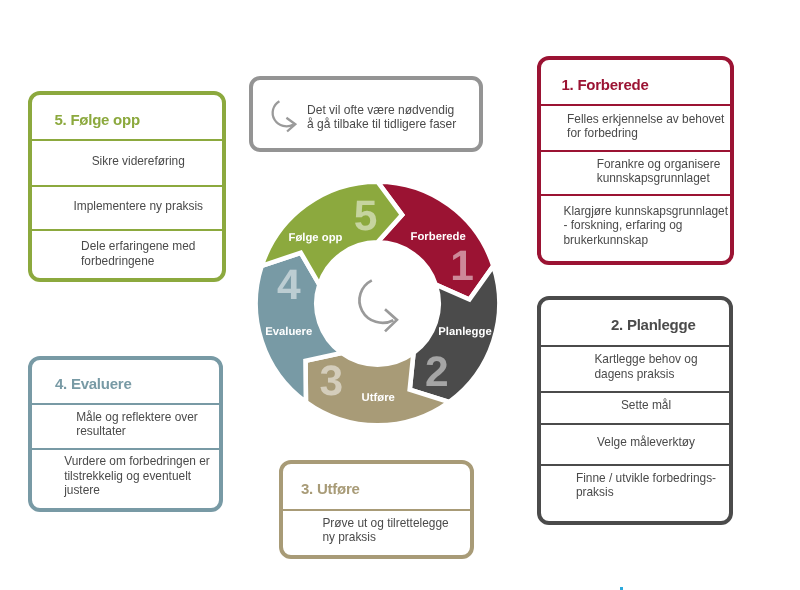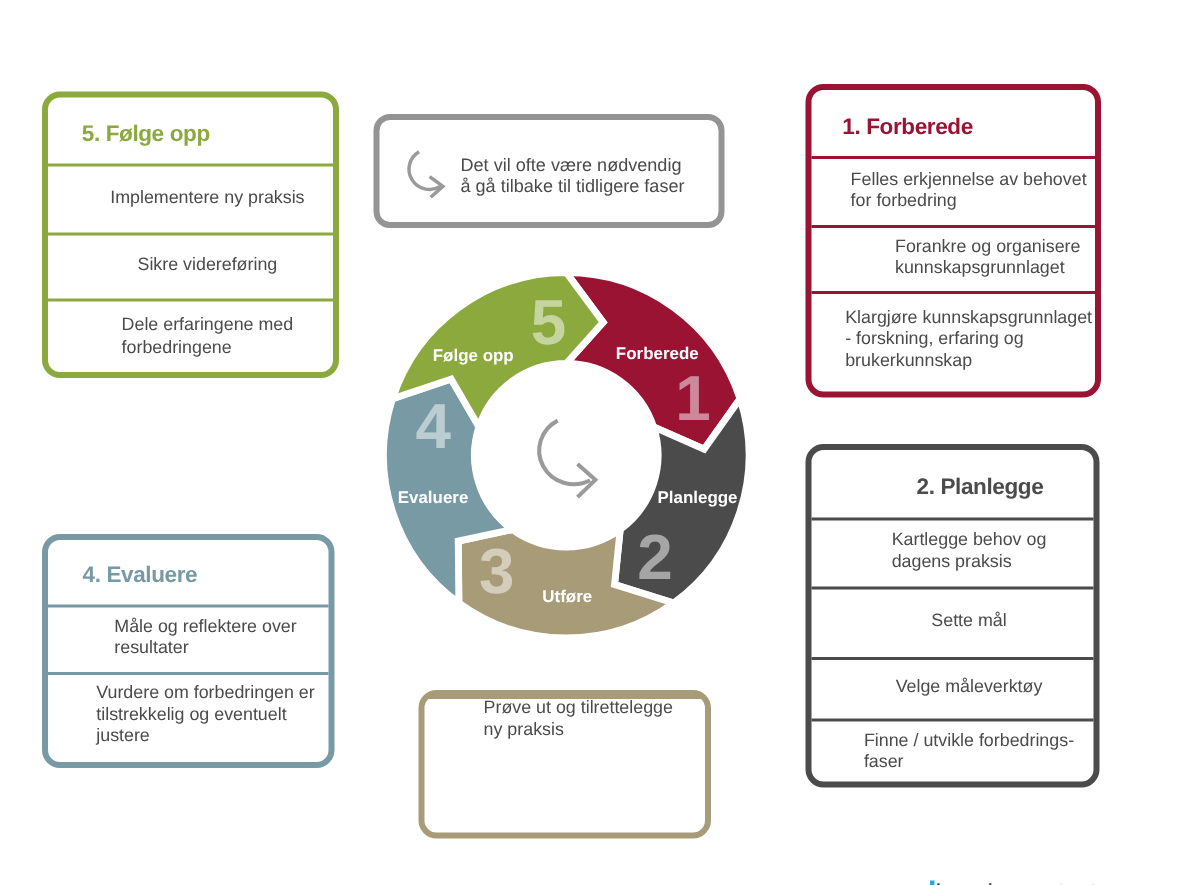--- a/index.html
+++ b/index.html
@@ -28,21 +28,21 @@
   .wheel svg{display:block;}
   .seglabel{font-weight:bold;fill:#ffffff;}
   .segnum{font-weight:bold;}
   svg text{-webkit-font-smoothing:antialiased;text-rendering:geometricPrecision;}
 
   
   #note{left:249px;top:76.4px;width:234px;height:76px;padding-left:54px;}
   #note .noteicon{position:absolute;left:15.7px;top:18.9px;}
   #wheel{left:0;top:0;}
 
-  #card-folge-opp{left:27.5px;top:61px;width:198.5px;height:190.7px;border-width:4.8px;}
+  #card-folge-opp{left:27.5px;top:91px;width:198.5px;height:190.7px;border-width:4.8px;}
   #card-folge-opp .hdr{height:44.3px;padding-left:23px;}
   #card-folge-opp .row{padding-left:23px;}
   #card-folge-opp .row:nth-child(2){height:46px;}
   #card-folge-opp .row:nth-child(3){height:43.9px;}
   #card-folge-opp .row:nth-child(4){height:51px;}
 
   #card-evaluere{left:28px;top:355.5px;width:195px;height:156.1px;border-width:4.8px;}
   #card-evaluere .hdr{height:43.8px;padding-left:23px;}
   #card-evaluere .row{padding-left:23px;}
   #card-evaluere .row:nth-child(2){height:44.4px;}
@@ -57,21 +57,21 @@
   #card-forberede .hdr{height:44.7px;padding-left:20.5px;}
   #card-forberede .row{padding-left:20.5px;}
   #card-forberede .row:nth-child(2){height:45.8px;}
   #card-forberede .row:nth-child(3){height:44.5px;}
   #card-forberede .row:nth-child(4){height:64.4px;}
 
   #card-planlegge{left:537px;top:296.4px;width:196px;height:229.1px;border-width:4.8px;}
   #card-planlegge .hdr{height:44.5px;padding-left:22px;}
   #card-planlegge .row{padding-left:22px;}
   #card-planlegge .row:nth-child(2){height:45.7px;}
-  #card-planlegge .row:nth-child(3){height:47px;}
+  #card-planlegge .row:nth-child(3){height:32px;}
   #card-planlegge .row:nth-child(4){height:41.8px;}
   #card-planlegge .row:nth-child(5){height:44.1px;}
 
   #logo{left:608.3px;top:540.0px;height:16px;align-items:flex-end;}
 
   
   .logo{position:absolute;display:flex;align-items:flex-end;margin-top:46px;}
   .logo .bars{display:flex;align-items:flex-end;height:16px;}
   .logo .bar{width:2px;}
   .logo .word{font-size:15.5px;color:#4d4d4d;margin-left:1px;
@@ -126,26 +126,26 @@
           <path d="M385.0 309.3 L396.9 319.9 L385.0 331.4" fill="none" stroke="#9a9a9a" stroke-width="2.7" stroke-linecap="butt" stroke-linejoin="miter"></path>
         </g>
       </svg>
     </div>
 
   <div id="cards">
       <div class="card" id="card-folge-opp" style="border-color: rgb(140, 169, 62);">
         <div class="hdr" style="color: rgb(140, 169, 62);">5. Følge opp</div>
         <div class="row div" style="border-top-color: rgb(140, 169, 62);">
           <div>
+            <div>Sikre videreføring</div>
+          </div>
+        </div>
+        <div class="row div" style="border-top-color: rgb(140, 169, 62);">
+          <div>
             <div>Implementere ny praksis</div>
-          </div>
-        </div>
-        <div class="row div" style="border-top-color: rgb(140, 169, 62);">
-          <div>
-            <div>Sikre videreføring</div>
           </div>
         </div>
         <div class="row div" style="border-top-color: rgb(140, 169, 62);">
           <div>
             <div>Dele erfaringene med</div>
             <div>forbedringene</div>
           </div>
         </div>
       </div>
       <div class="card" id="card-evaluere" style="border-color: rgb(120, 154, 165);">
@@ -158,20 +158,21 @@
         </div>
         <div class="row div" style="border-top-color: rgb(120, 154, 165);">
           <div>
             <div>Vurdere om forbedringen er</div>
             <div>tilstrekkelig og eventuelt</div>
             <div>justere</div>
           </div>
         </div>
       </div>
       <div class="card" id="card-utfore" style="border-color: rgb(168, 155, 119);">
+        <div class="hdr" style="color: rgb(168, 155, 119);">3. Utføre</div>
         <div class="row div" style="border-top-color: rgb(168, 155, 119);">
           <div>
             <div>Prøve ut  og tilrettelegge</div>
             <div>ny praksis</div>
           </div>
         </div>
       </div>
       <div class="card" id="card-forberede" style="border-color: rgb(155, 19, 51);">
         <div class="hdr" style="color: rgb(155, 19, 51);">1. Forberede</div>
         <div class="row div" style="border-top-color: rgb(155, 19, 51);">
@@ -208,21 +209,21 @@
           </div>
         </div>
         <div class="row div" style="border-top-color: rgb(75, 75, 75);">
           <div>
             <div>Velge måleverktøy</div>
           </div>
         </div>
         <div class="row div" style="border-top-color: rgb(75, 75, 75);">
           <div>
             <div>Finne / utvikle forbedrings-</div>
-            <div>faser</div>
+            <div>praksis</div>
           </div>
         </div>
       </div>
     </div>
 
   <div class="logo" id="logo">
       <div class="bars">
         <div class="bar" style="background: rgb(187, 203, 214); height: 11.8px; width: 1.6px; margin-right: 2px;"></div>
         <div class="bar" style="background: rgb(227, 201, 201); height: 11.8px; width: 2.3px; margin-right: 1.8px;"></div>
         <div class="bar" style="background: rgb(201, 210, 214); height: 11.8px; width: 2px; margin-right: 1.9px;"></div>

